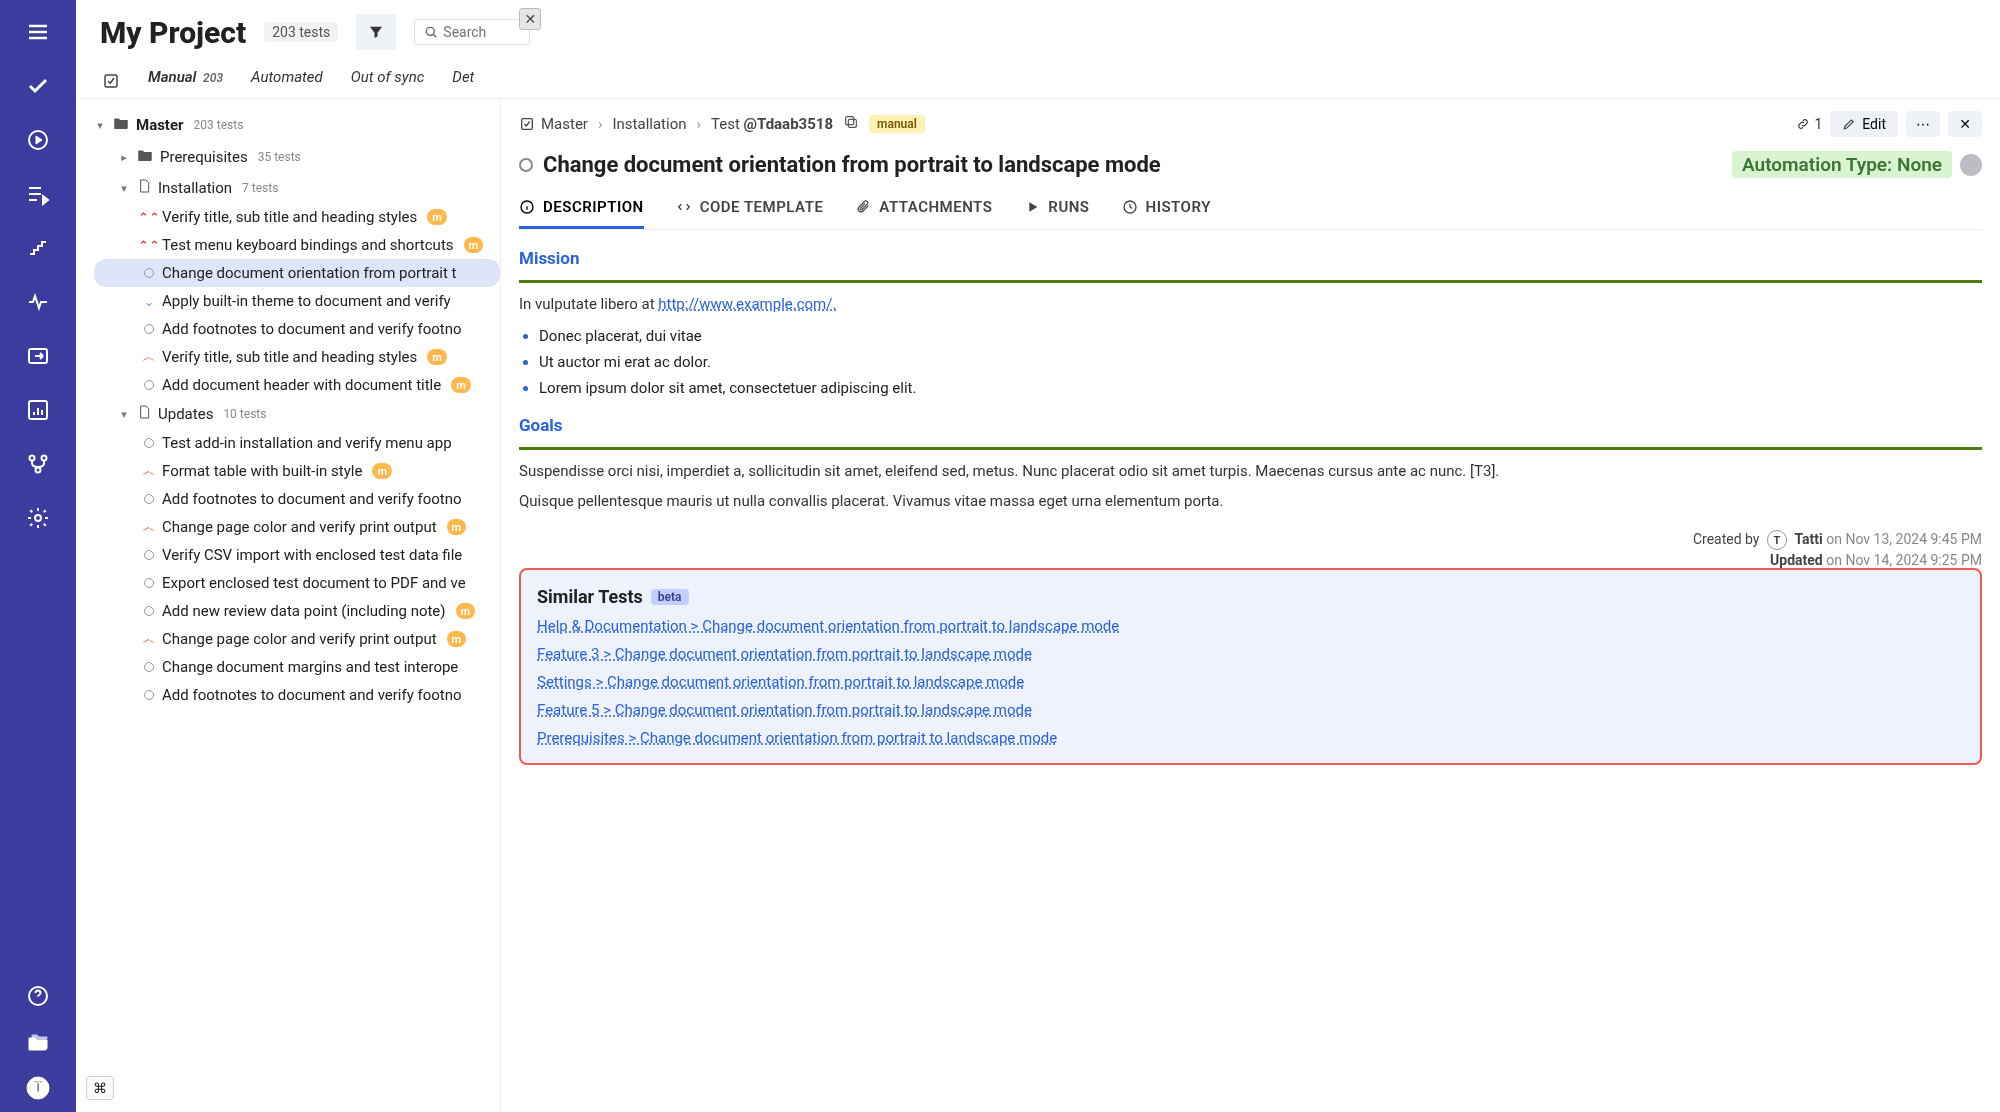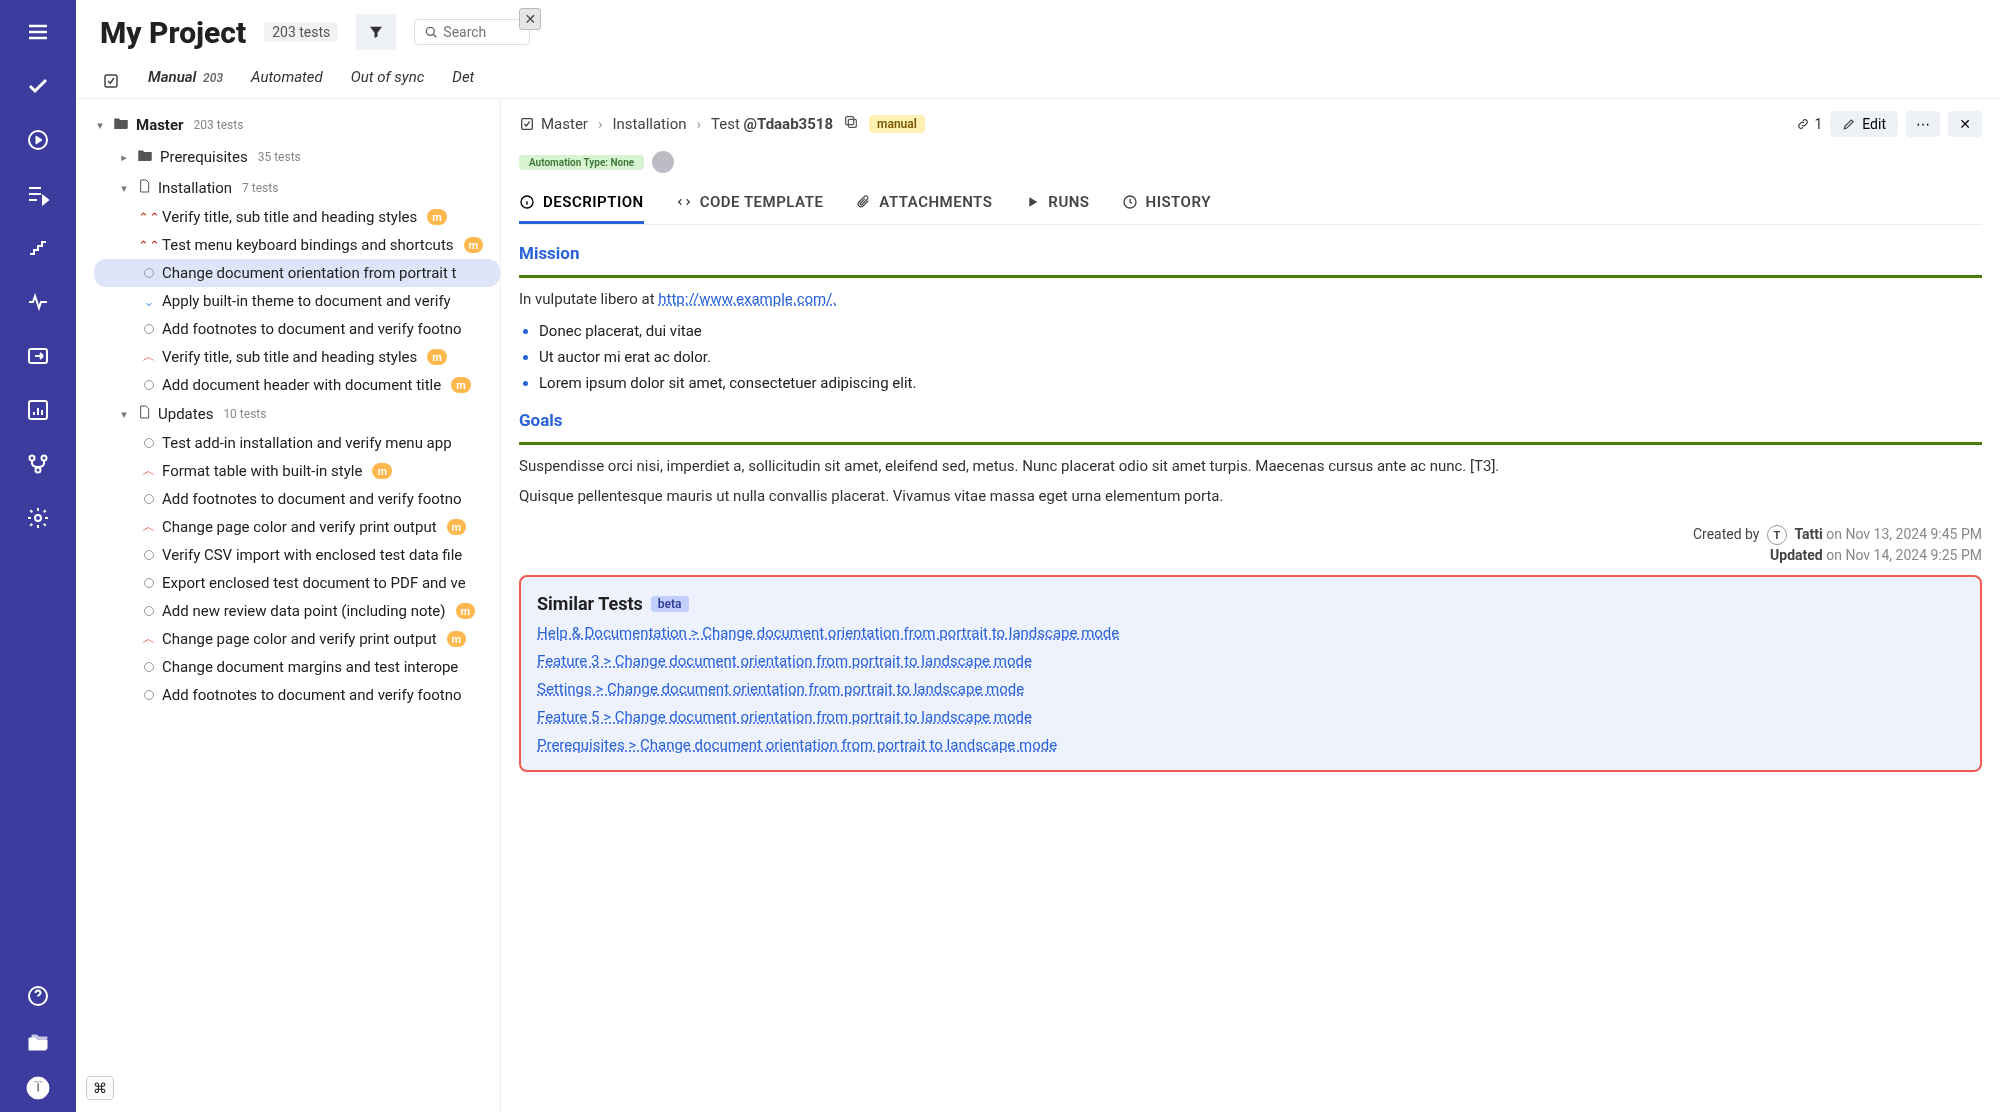--- a/index.html
+++ b/index.html
@@ -45,37 +45,37 @@
 .bcrow .tid { font-weight: 700; }
 .copyicon, .linkicon { cursor: pointer; }
 .manualchip { background: #fff0b3; color: #7a5900; border-radius: 4px; padding: 2px 8px; font-size: 12px; font-weight: 600; }
 .rtbtns { margin-left: auto; display: flex; align-items: center; gap: 8px; }
 .linkbadge { display: flex; align-items: center; gap: 4px; font-size: 14px; color: #333; }
 .btn { background: #eef1f6; border: none; border-radius: 4px; padding: 5px 12px; font-size: 14px; cursor: pointer; display: flex; align-items: center; gap: 6px; }
 .iconbtn { width: 34px; justify-content: center; padding: 5px 0; }
 .titlerow { display: flex; align-items: center; justify-content: space-between; margin-top: 14px; }
 .titlerow .dtitle { display: flex; align-items: center; gap: 10px; font-size: 22px; font-weight: 700; }
 .titlerow .status { width: 14px; height: 14px; border: 2px solid #888; border-radius: 50%; }
-.autobadge { background: #d7f3d0; color: #3c7636; border-radius: 4px; padding: 2px 10px; font-size: 10px; font-weight: 600; }
+.autobadge { background: #d7f3d0; color: #3c7636; border-radius: 4px; padding: 2px 10px; font-size: 19px; font-weight: 600; }
 .avatar { width: 22px; height: 22px; border-radius: 50%; background: #bcbcc4; margin-left: 8px; }
 .tabsrow { display: flex; gap: 32px; margin-top: 20px; border-bottom: 1px solid #eee; }
 .tab { display: flex; align-items: center; gap: 8px; padding-bottom: 10px; color: #444; font-size: 15px; font-weight: 600; letter-spacing: .5px; cursor: pointer; border-bottom: 3px solid transparent; }
 .tab.active { color: #000000; border-color: #2962d9; }
 .tab svg { width: 16px; height: 16px; }
 .sectitle { color: #2962d9; font-weight: 700; font-size: 17px; margin-top: 18px; border-bottom: 3px solid #4d7c0f; padding-bottom: 12px; }
 .para { margin-top: 12px; font-size: 15px; color: #333; }
 .exlink { color: #2962d9; text-decoration: underline dotted; }
 .bul { margin: 14px 0 0 20px; }
 .bul li { margin-bottom: 8px; }
 .bul li::marker { color: #2962d9; }
 .metarow { text-align: right; font-size: 14px; margin-top: 20px; color: #444; }
 .metarow .who { font-weight: 700; }
 .metarow .date { color: #888; }
 .avchip { width: 20px; height: 20px; border-radius: 50%; border: 1px solid #999; display: inline-flex; align-items: center; justify-content: center; font-size: 11px; font-weight: 700; vertical-align: middle; margin: 0 4px; }
-.similar { margin-top: 12px; padding: 16px; background: #eef2fd; border-radius: 8px; border: 2.5px solid #ef5b52; }
+.similar { padding: 16px; background: #eef2fd; border-radius: 8px; border: 2.5px solid #ef5b52; }
 .similar h3 { font-size: 18px; font-weight: 700; display: flex; align-items: center; gap: 8px; }
 .betabadge { background: #c2cffc; color: #33409b; border-radius: 4px; padding: 1px 7px; font-size: 12px; font-weight: 600; }
 .similar a { display: block; color: #2962d9; text-decoration: underline dotted; margin-top: 10px; font-size: 15px; }
 .cmdchip { position: fixed; left: 86px; bottom: 12px; border: 1px solid #ccc; border-radius: 4px; background: #fafafa; padding: 3px 6px; font-size: 14px; }
 .circle { width: 10px; height: 10px; border: 1.6px solid #999; border-radius: 50%; display: inline-block; }
 </style>
 </head>
 <body>
 
 <div class="vbar">
@@ -356,20 +356,24 @@
                 <svg width="14" height="14" viewBox="0 0 24 24" fill="none">
                   <path d="M4 20l4-1 11-11-3-3L5 16l-1 4z" stroke="#333" stroke-width="1.8"></path>
                 </svg>
                 <span>Edit</span>
               </button>
       <button class="btn iconbtn">⋯</button>
       <button class="btn iconbtn">✕</button>
     </div>
   </div>
   <div class="titlerow">
+    <div class="dtitle">
+      <span class="status"></span>
+      <span>Change document orientation from portrait to landscape mode</span>
+    </div>
     <div style="display:flex;align-items:center">
       <span class="autobadge">Automation Type: None</span>
       <span class="avatar"></span>
     </div>
   </div>
   <div class="tabsrow">
     <div class="tab active">
               <svg viewBox="0 0 24 24" fill="none">
                 <circle cx="12" cy="12" r="9" stroke="currentColor" stroke-width="2"></circle>
                 <path d="M12 8h.01M12 11v5" stroke="currentColor" stroke-width="2"></path>

